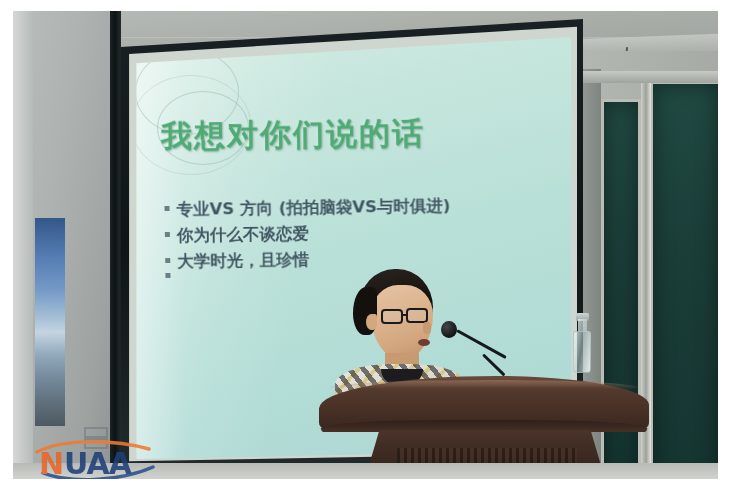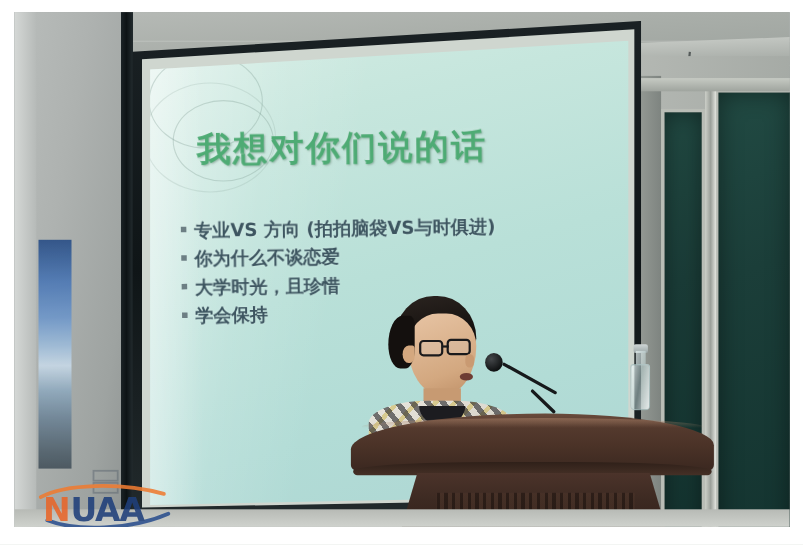--- a/index.html
+++ b/index.html
@@ -30,21 +30,20 @@
   }
 
   
   #photo {
     position: relative;
     width: 705px;
     height: 468px;
     overflow: hidden;
     background: #9aa0a0;
     z-index: 1;
-    text-align: center;
   }
 
   
   .wall-left {
     position: absolute; left: 0; top: 0;
     width: 118px; height: 468px;
     background: linear-gradient(100deg,#b9bdbb 0%,#aeb2b0 35%,#9ea3a1 72%,#888d8c 100%);
   }
   .wall-left-edge {
     position: absolute; left: 0; top: 0;
@@ -424,21 +423,20 @@
       <div class="bullet-row">
         <span class="bullet-marker"></span>
         <span class="bullet-text">你为什么不谈恋爱</span>
       </div>
       <div class="bullet-row">
         <span class="bullet-marker"></span>
         <span class="bullet-text">大学时光，且珍惜</span>
       </div>
       <div class="bullet-row">
         <span class="bullet-marker"></span>
-        <span class="bullet-text">学会保持</span>
       </div>
     </div>
 
     <div id="speaker">
       <div class="hair"></div>
       <div class="face"></div>
       <div class="hair-side"></div>
       <div class="ear"></div>
       <div class="glasses-l"></div>
       <div class="glasses-r"></div>

